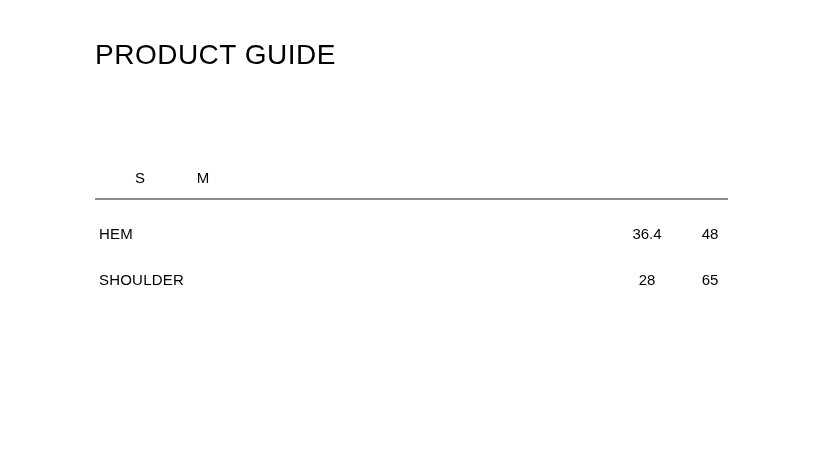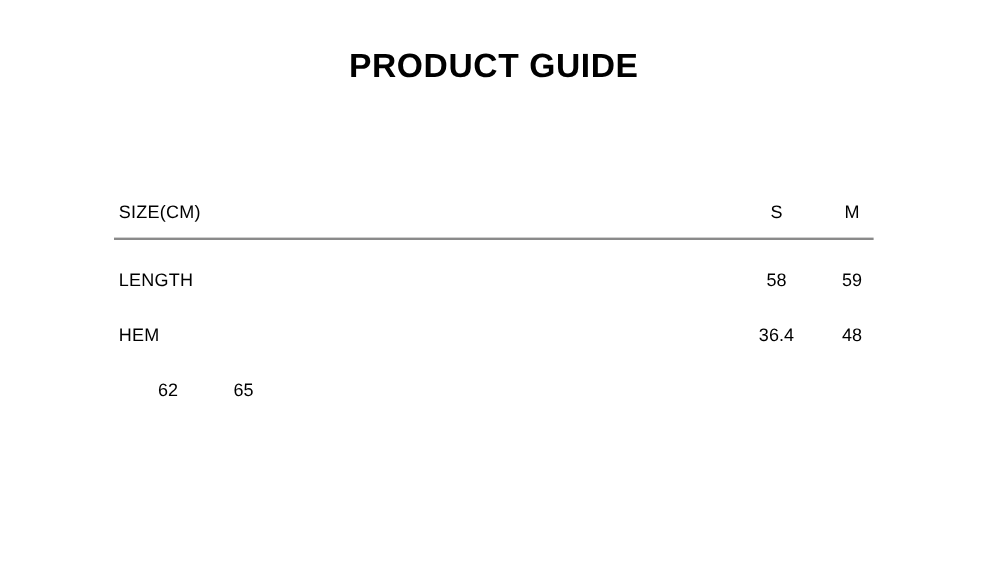--- a/index.html
+++ b/index.html
@@ -14,23 +14,22 @@
     -webkit-font-smoothing: antialiased;
   }
   .wrapper {
     margin-left: 95px;
     width: 633px;
   }
   .title {
     margin: 38px 0 0 0;
     font-size: 28px;
     line-height: 34px;
-    font-weight: 700;
+    font-weight: 400;
     letter-spacing: 0.5px;
-    text-align: center;
     white-space: nowrap;
   }
   .size-table {
     margin-top: 84px;
     font-size: 15px;
     line-height: 1;
   }
   .trow {
     display: flex;
     align-items: center;
@@ -67,41 +66,36 @@
 </head>
 <body>
 
 <div class="wrapper">
 
   <h1 class="title">PRODUCT GUIDE</h1>
 
   <div class="size-table">
 
     <div class="trow header-row">
-      <div class="label">SIZE(CM)</div>
       <div class="cell-s">S</div>
       <div class="cell-m">M</div>
     </div>
 
     <div class="data-rows">
 
-      <div class="trow data-row">
-        <div class="label">LENGTH</div>
-        <div class="cell-s">58</div>
-        <div class="cell-m">59</div>
-      </div>
 
       <div class="trow data-row">
         <div class="label">HEM</div>
         <div class="cell-s">36.4</div>
         <div class="cell-m">48</div>
       </div>
 
 
 
       <div class="trow data-row">
-        <div class="cell-s">62</div>
+        <div class="label">SHOULDER</div>
+        <div class="cell-s">28</div>
         <div class="cell-m">65</div>
       </div>
 
     </div>
   </div>
 </div>
 
 </body></html>

